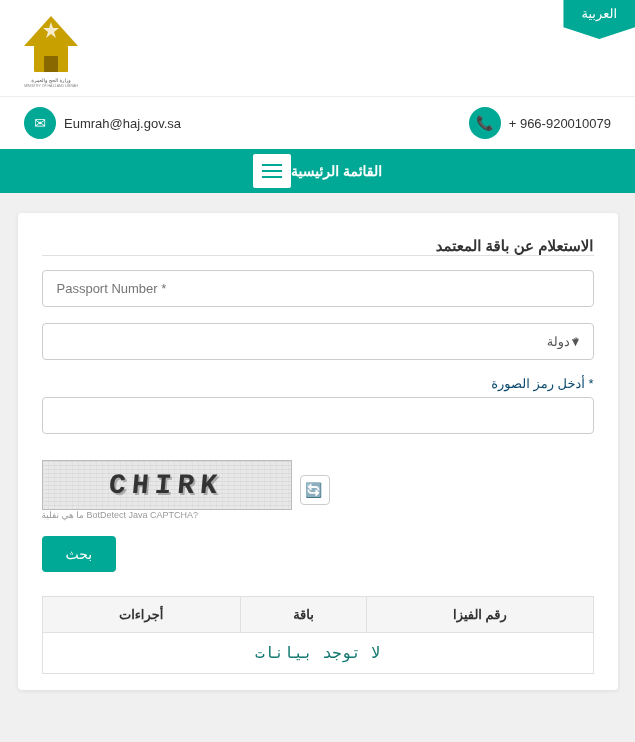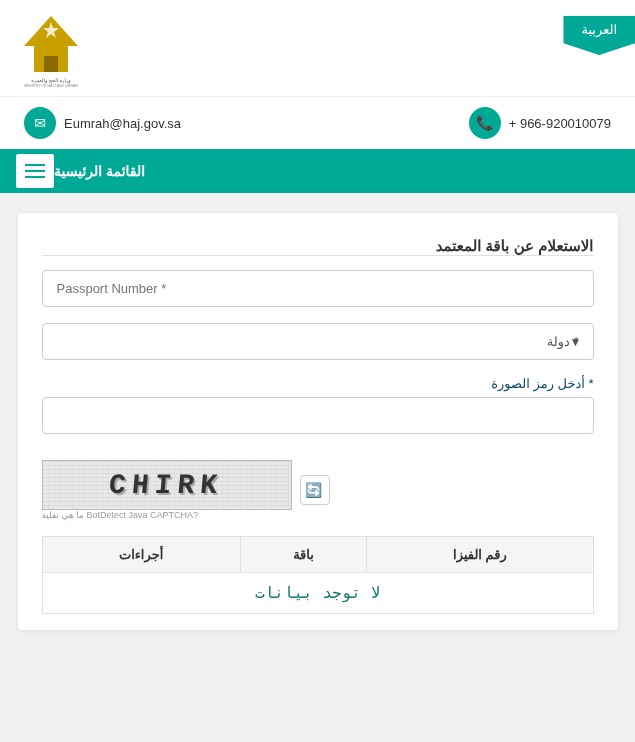--- a/index.html
+++ b/index.html
@@ -24,21 +24,21 @@
       height: 80px;
     }
     .arabic-button {
       background: #00a896;
       color: #fff;
       padding: 6px 18px;
       font-size: 13px;
       border: none;
       cursor: pointer;
       position: absolute;
-      top: 16px;
+      top: 0;
       right: 0;
       clip-path: polygon(0 0, 100% 0, 100% 70%, 50% 100%, 0 70%);
       padding-bottom: 18px;
       min-width: 70px;
     }
 
     
     .contact-bar {
       background: #fff;
       border-top: 1px solid #eee;
@@ -65,21 +65,21 @@
       justify-content: center;
       color: #fff;
       font-size: 14px;
     }
 
     
     .navbar {
       background: #00a896;
       display: flex;
       align-items: center;
-      justify-content: flex-start;
+      justify-content: center;
       padding: 0 16px;
       height: 44px;
     }
     .navbar-title {
       color: #fff;
       font-size: 14px;
       font-weight: bold;
       direction: rtl;
     }
     .hamburger-btn {
@@ -367,20 +367,21 @@
       <div class="captcha-image">
         <div class="captcha-noise"></div>
         <span class="captcha-text-display">CHIRK</span>
       </div>
       <div class="captcha-branding">ما هي نقلية BotDetect Java CAPTCHA?</div>
     </div>
     <div class="captcha-refresh">🔄</div>
   </div>
 
   
+  <button class="search-btn">بحث</button>
 
   
   <table class="results-table">
     <thead>
       <tr>
         <th>أجراءات</th>
         <th>باقة</th>
         <th>رقم الفيزا</th>
       </tr>
     </thead>

